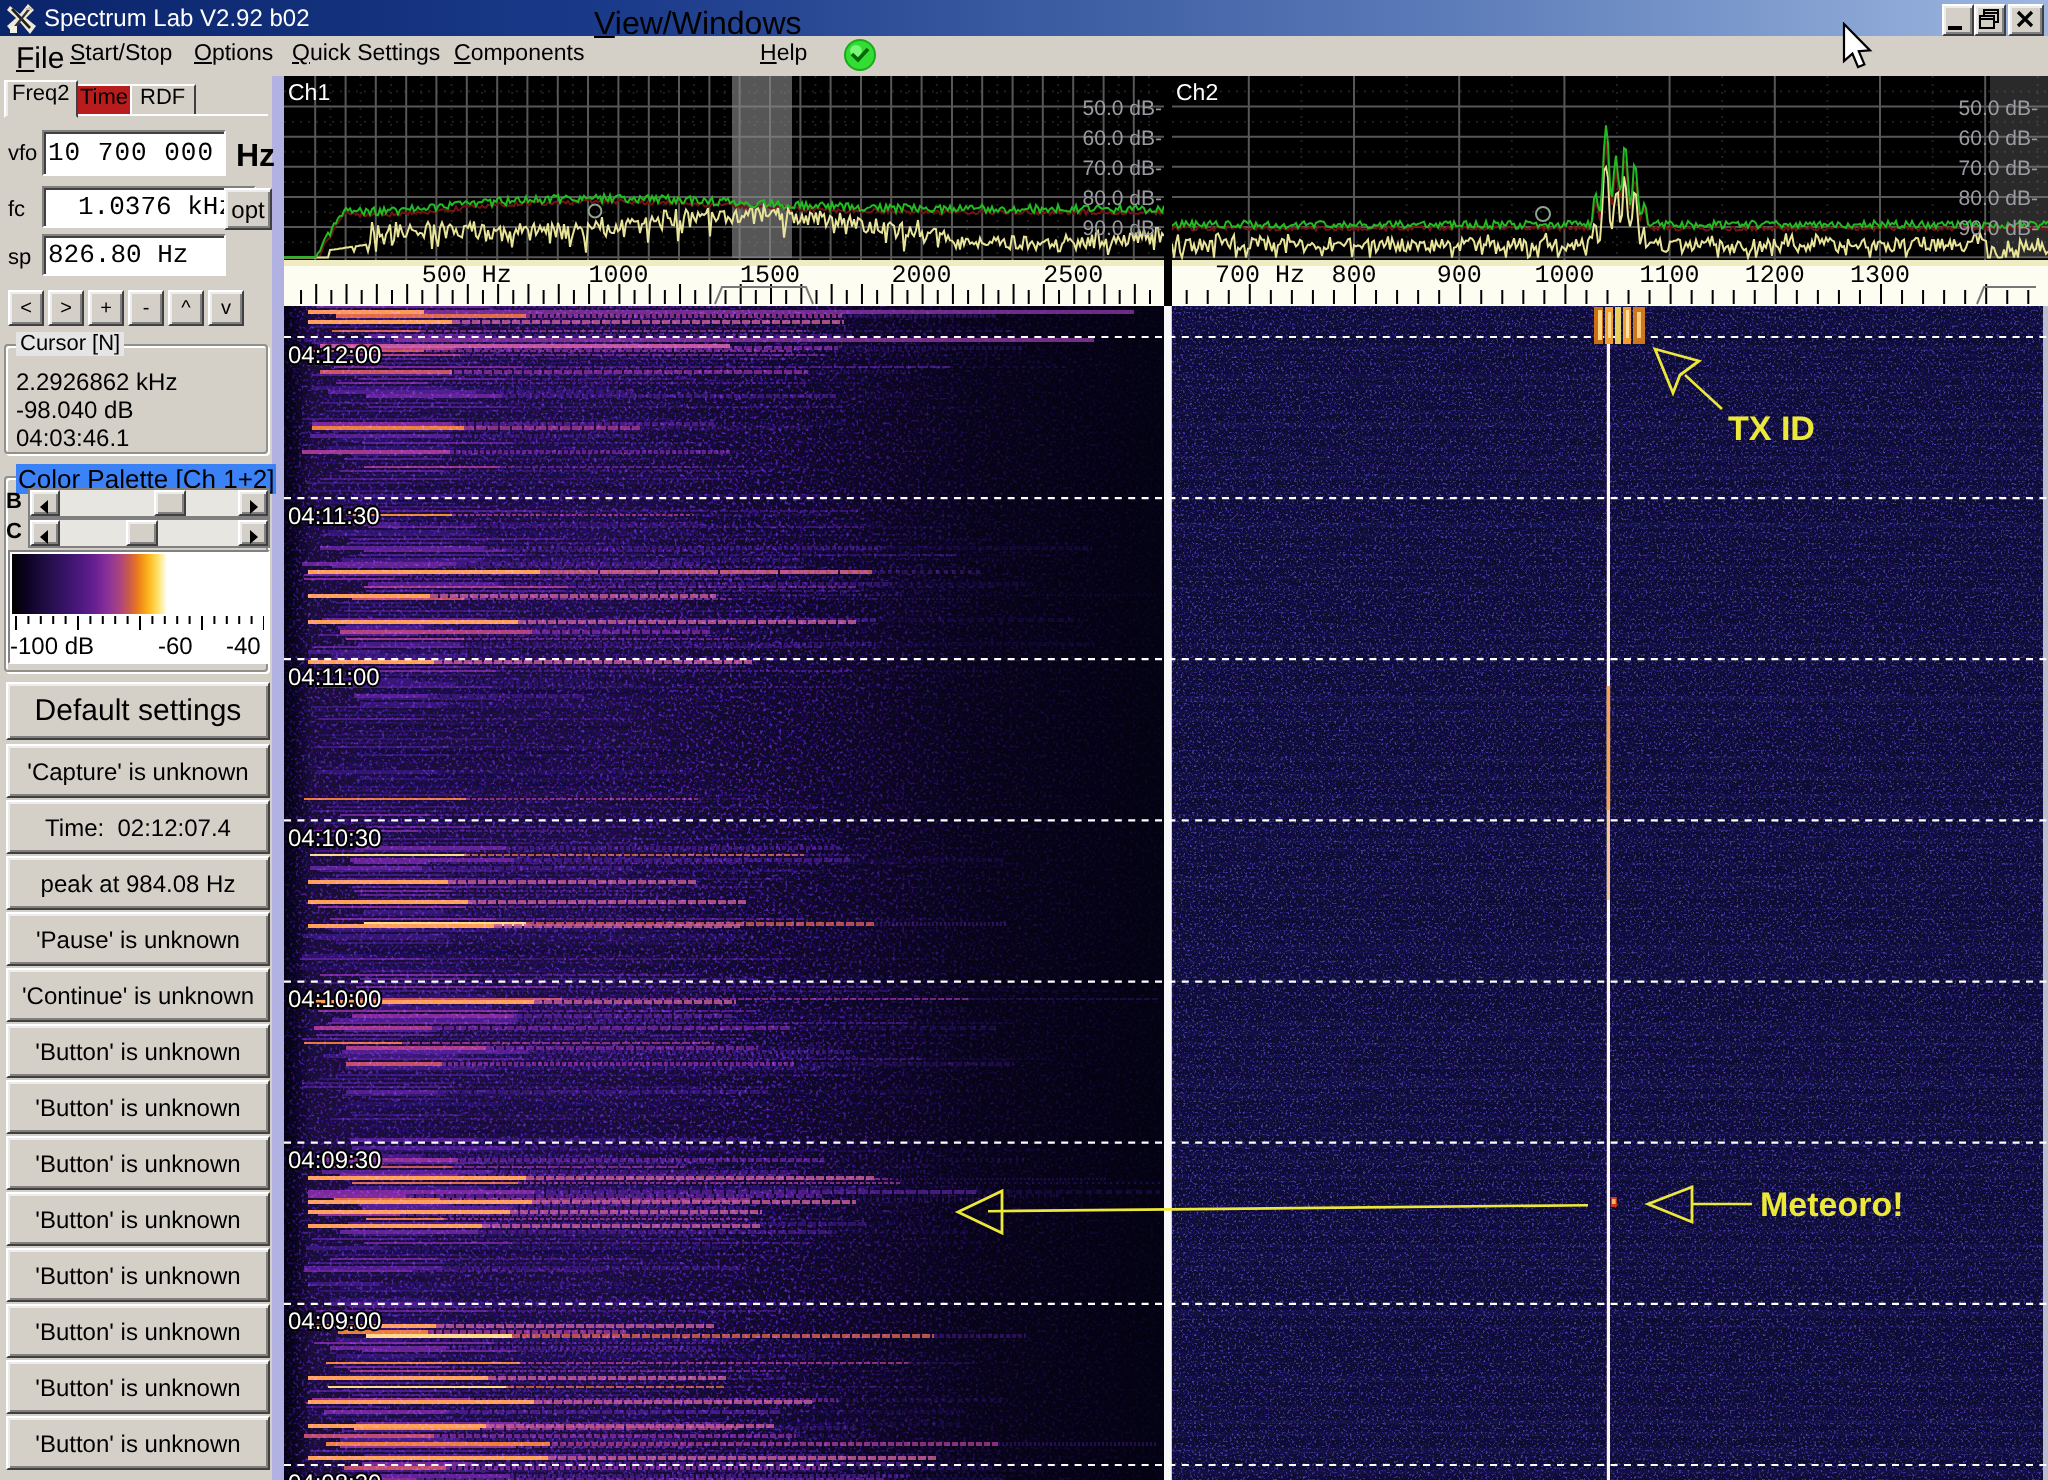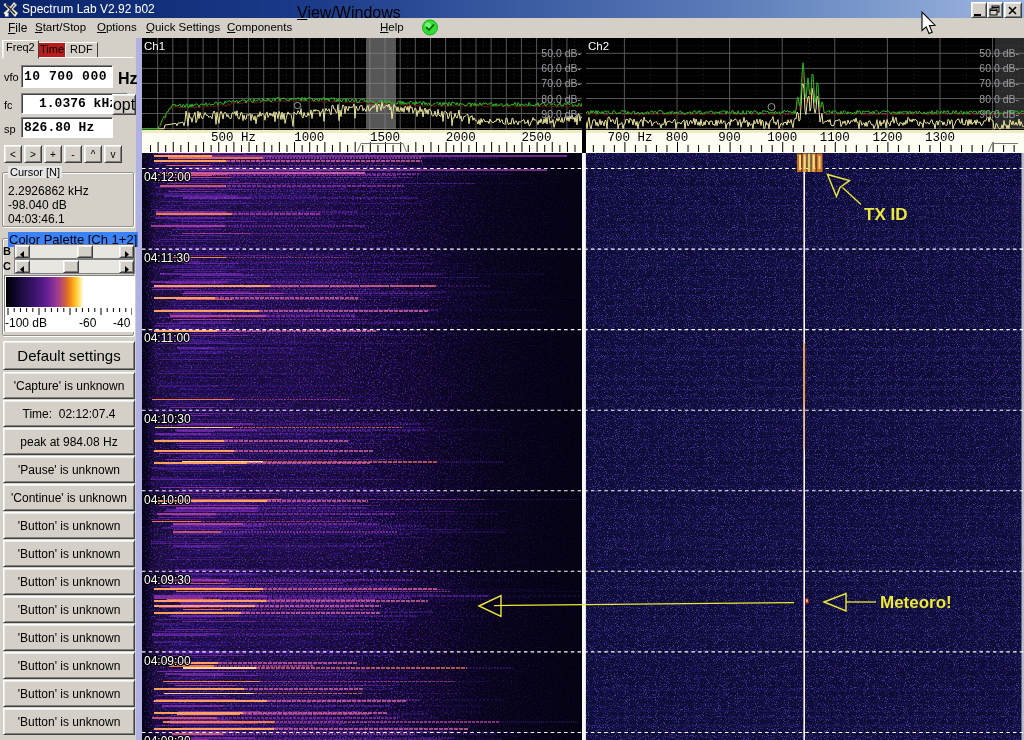--- a/index.html
+++ b/index.html
@@ -4,21 +4,21 @@
 html,body{margin:0;padding:0}
 body{width:1024px;height:740px;overflow:hidden;position:relative;background:#d4d0c8;
  font-family:"Liberation Sans",sans-serif;}
 .abs{position:absolute}
 .raised{background:#d4d0c8;border:1px solid;border-color:#ffffff #404040 #404040 #ffffff;
  box-shadow:inset 1px 1px 0 #ececec, inset -1px -1px 0 #808080}
 .sunk{background:#fff;border:1px solid;border-color:#808080 #ffffff #ffffff #808080;
  box-shadow:inset 1px 1px 0 #404040}
 .gbox{border:1px solid #90908c;border-radius:2px;box-shadow:1px 1px 0 #ffffff, inset 1px 1px 0 #ffffff}
 .btnt{display:flex;align-items:center;justify-content:center;font-size:12px;color:#000}
-.mono{font-family:"Liberation Mono",monospace;font-weight:bold}
+.mono{font-family:"Liberation Mono",monospace;font-weight:normal}
 </style></head>
 <body>
 <div class="abs" style="left:0;top:0;width:1024px;height:18px;background:linear-gradient(90deg,#0a246a 0%,#1a3a8a 30%,#5a7ab8 70%,#9db7e0 100%)"></div>
 <svg class="abs" style="left:3px;top:1px" width="16" height="16">
 <path d="M2 2 L7 6 L11 1 L14 4 L10 8 L15 12 L12 16 L7 10 L3 15 L0.5 12 L5 8 L0.5 4 Z" fill="#efe9d6"></path>
 <path d="M3 3.5 L12 13" stroke="#202020" stroke-width="1.3" fill="none"></path>
 <path d="M12 3 L4 13" stroke="#303030" stroke-width="1.1" fill="none"></path>
 <rect x="2" y="12" width="3.5" height="3.5" fill="#f4f0e0"></rect>
 <path d="M10 3.5 L13 3.5" stroke="#c8c0a0" stroke-width="1"></path>
 </svg>
@@ -29,21 +29,21 @@
 <div class="abs raised" style="left:987px;top:2px;width:14px;height:14px"><svg width="14" height="12">
       <rect x="4" y="1" width="7" height="6" fill="none" stroke="#000" stroke-width="1"></rect>
       <rect x="4" y="2" width="7" height="1" fill="#000"></rect>
       <rect x="2" y="4" width="7" height="6" fill="#d4d0c8" stroke="#000" stroke-width="1"></rect>
       <rect x="2" y="5" width="7" height="1" fill="#000"></rect>
     </svg></div>
 <div class="abs raised" style="left:1004px;top:2px;width:16px;height:14px"><svg width="16" height="12">
       <path d="M4 2 L11 9 M11 2 L4 9" stroke="#000" stroke-width="1.6"></path>
     </svg></div>
 <div class="abs" style="left:0;top:18px;width:1024px;height:20px;background:#d4d0c8;border-bottom:1px solid #9a968e"></div>
-<div class="abs" style="left:8px;top:21px;font-size:12px;color:#000"><u>F</u>ile</div>
+<div class="abs" style="left:8px;top:21px;font-size:15px;color:#000"><u>F</u>ile</div>
 <div class="abs" style="left:35px;top:21px;font-size:11.5px;color:#000"><u>S</u>tart/Stop</div>
 <div class="abs" style="left:97px;top:21px;font-size:11.5px;color:#000"><u>O</u>ptions</div>
 <div class="abs" style="left:146px;top:21px;font-size:11.5px;color:#000"><u>Q</u>uick Settings</div>
 <div class="abs" style="left:227px;top:21px;font-size:11.5px;color:#000"><u>C</u>omponents</div>
 <div class="abs" style="left:297px;top:4px;font-size:16px;color:#000"><u>V</u>iew/Windows</div>
 <div class="abs" style="left:380px;top:21px;font-size:11.5px;color:#000"><u>H</u>elp</div>
 <svg class="abs" style="left:421px;top:19px" width="18" height="18">
 <circle cx="9" cy="8.5" r="7.5" fill="#33dd33"></circle>
 <circle cx="9" cy="8.5" r="7.5" fill="none" stroke="#18aa18" stroke-width="1"></circle>
 <circle cx="7" cy="6.5" r="3" fill="#88ff88" opacity="0.8"></circle>
@@ -53,21 +53,21 @@
 <div class="abs" style="left:136px;top:38px;width:6px;height:702px;background:#b2b2e2"></div>
 <div class="abs" style="left:2px;top:40px;width:32px;height:17px;background:#d4d0c8;border:1px solid;border-color:#fff #404040 #d4d0c8 #fff;box-shadow:inset 1px 0 0 #ececec;font-size:11px;padding-left:3px;z-index:3">Freq2</div>
 <div class="abs" style="left:36px;top:42px;width:27px;height:14px;background:#b91c1c;border:1px solid;border-color:#fff #404040 #d4d0c8 #fff;font-size:11px;padding-left:3px">Time</div>
 <div class="abs" style="left:65px;top:42px;width:27px;height:14px;background:#d4d0c8;border:1px solid;border-color:#fff #404040 #d4d0c8 #fff;font-size:11px;padding-left:4px">RDF</div>
 <div class="abs" style="left:2px;top:57px;width:132px;height:2px;background:#d4d0c8;border-top:1px solid #fff;z-index:2"></div>
 <div class="abs" style="left:4px;top:71px;font-size:11px">vfo</div>
 <div class="abs sunk mono" style="left:21px;top:65px;width:88px;height:21px;font-size:13px;line-height:21px;padding-left:2px;letter-spacing:0.5px">10 700 000</div>
 <div class="abs" style="left:118px;top:70px;font-size:16px;font-weight:bold">Hz</div>
 <div class="abs" style="left:4px;top:99px;font-size:11px">fc</div>
 <div class="abs sunk mono" style="left:21px;top:93px;width:88px;height:19px;font-size:13px;line-height:19px;padding-left:17px">1.0376 kHz</div>
-<div class="abs raised btnt" style="left:112px;top:94px;width:22px;height:19px;font-size:16px">opt</div>
+<div class="abs raised btnt" style="left:112px;top:94px;width:22px;height:19px;font-size:12px">opt</div>
 <div class="abs" style="left:4px;top:123px;font-size:11px">sp</div>
 <div class="abs sunk mono" style="left:21px;top:117px;width:88px;height:19px;font-size:13px;line-height:19px;padding-left:2px">826.80 Hz</div>
 <div class="abs raised btnt" style="left:4px;top:145px;width:16px;height:16px;font-size:10px">&lt;</div>
 <div class="abs raised btnt" style="left:24px;top:145px;width:16px;height:16px;font-size:10px">&gt;</div>
 <div class="abs raised btnt" style="left:44px;top:145px;width:16px;height:16px;font-size:10px">+</div>
 <div class="abs raised btnt" style="left:64px;top:145px;width:16px;height:16px;font-size:10px">-</div>
 <div class="abs raised btnt" style="left:84px;top:145px;width:16px;height:16px;font-size:10px">^</div>
 <div class="abs raised btnt" style="left:104px;top:145px;width:16px;height:16px;font-size:10px">v</div>
 <div class="abs gbox" style="left:2px;top:172px;width:130px;height:53px"></div>
 <div class="abs" style="left:8px;top:166px;font-size:11px;background:#e5e5e5;padding:0 2px">Cursor [N]</div>

